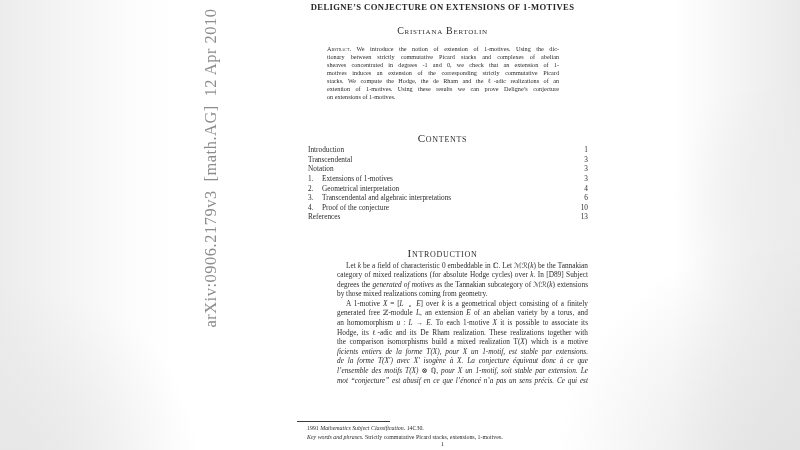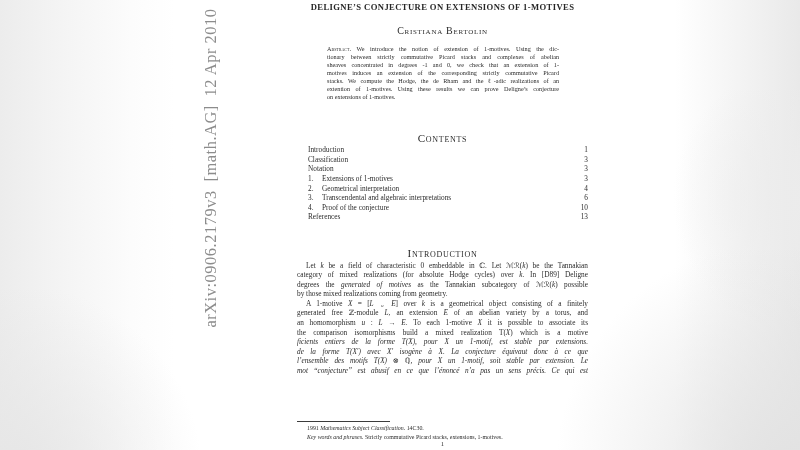--- a/index.html
+++ b/index.html
@@ -30,21 +30,21 @@
   .heading{position:absolute;left:0;right:0;text-align:center;font-variant:small-caps;
          font-size:11px;letter-spacing:.7px;}
   #contents-heading{top:132px;}
   #introduction-heading{top:247px;}
   .toc{position:absolute;top:145px;left:11px;width:280px;font-size:7.3px;}
   .toc-row{display:flex;height:9.65px;line-height:9.65px;}
   .toc-num{flex:none;width:14px;}
   .toc-label{flex:1;overflow:hidden;}
   .toc-page{flex:none;text-align:right;}
   .intro-lines{position:absolute;top:260.5px;left:0;width:291px;font-size:7.3px;}
-  .tline{height:9.6px;line-height:9.6px;text-align:justify;text-align-last:justify;overflow:hidden;}
+  .tline{height:9.6px;line-height:9.6px;text-align:justify;text-align-last:justify;overflow:hidden;margin-left:40px;}
   .tline.last{text-align-last:left;font-family:Liberation Serif, serif;}
   .tline.ind{padding-left:9px;}
   .it{font-style:italic;}
   .sc{font-variant:small-caps;}
   .arr{display:inline-flex;flex-direction:column;align-items:center;vertical-align:-1px;}
   .arr-t{font-size:4.6px;line-height:3px;font-style:italic;}
   .arr-b{font-size:6.8px;line-height:5px;}
   .fn-rule{position:absolute;top:421px;left:0;width:93px;height:0.7px;background:#3c3c3c;}
   .footnote{position:absolute;top:424px;left:0;width:291px;font-size:5.9px;}
   .fn-line{height:9px;line-height:9px;padding-left:10px;overflow:hidden;text-align:left;}
@@ -76,21 +76,21 @@
         <div class="abs-line last"><span>on extensions of 1-motives.</span></div>
       </div>
 
     <div class="heading" id="contents-heading">Contents</div>
     <div class="toc">
         <div class="toc-row">
           <span class="toc-label">Introduction</span>
           <span class="toc-page">1</span>
         </div>
         <div class="toc-row">
-          <span class="toc-label">Classification</span>
+          <span class="toc-label">Transcendental</span>
           <span class="toc-page">3</span>
         </div>
         <div class="toc-row">
           <span class="toc-label">Notation</span>
           <span class="toc-page">3</span>
         </div>
         <div class="toc-row">
           <span class="toc-num">1.</span>
           <span class="toc-label">Extensions of 1-motives</span>
           <span class="toc-page">3</span>
@@ -112,29 +112,30 @@
         </div>
         <div class="toc-row">
           <span class="toc-label">References</span>
           <span class="toc-page">13</span>
         </div>
       </div>
 
     <div class="heading" id="introduction-heading">Introduction</div>
     <div class="intro-lines">
         <div class="tline ind"><span>Let </span><span class="it">k</span><span> be a field of characteristic 0 embeddable in ℂ. Let ℳℛ(</span><span class="it">k</span><span>) be the Tannakian</span></div>
-        <div class="tline"><span>category of mixed realizations (for absolute Hodge cycles) over </span><span class="it">k</span><span>. In [D89] Deligne</span></div>
-        <div class="tline"><span>degrees the </span><span class="it">generated of motives</span><span> as the Tannakian subcategory of ℳℛ(</span><span class="it">k</span><span>) possible</span></div>
+        <div class="tline"><span>category of mixed realizations (for absolute Hodge cycles) over </span><span class="it">k</span><span>. In [D89] Subject</span></div>
+        <div class="tline"><span>degrees the </span><span class="it">generated of motives</span><span> as the Tannakian subcategory of ℳℛ(</span><span class="it">k</span><span>) extensions</span></div>
         <div class="tline last"><span>by those mixed realizations coming from geometry.</span></div>
         <div class="tline ind"><span>A 1-motive </span><span class="it">X</span><span> = [</span><span class="it">L</span><span> </span><span class="arr">
             <span class="arr-t">u</span>
             <span class="arr-b">→</span>
           </span><span> </span><span class="it">E</span><span>] over </span><span class="it">k</span><span> is a geometrical object consisting of a finitely</span></div>
         <div class="tline"><span>generated free ℤ-module </span><span class="it">L</span><span>, an extension </span><span class="it">E</span><span> of an abelian variety by a torus, and</span></div>
         <div class="tline"><span>an homomorphism </span><span class="it">u</span><span> : </span><span class="it">L</span><span> → </span><span class="it">E</span><span>. To each 1-motive </span><span class="it">X</span><span> it is possible to associate its</span></div>
+        <div class="tline"><span>Hodge, its ℓ-adic and its De Rham realization. These realizations together with</span></div>
         <div class="tline"><span>the comparison isomorphisms build a mixed realization T(</span><span class="it">X</span><span>) which is a motive</span></div>
         <div class="tline"><span class="it">ficients entiers de la forme T(X), pour X un 1-motif, est stable par extensions.</span></div>
         <div class="tline"><span class="it">de la forme T(X′) avec X′ isogène à X. La conjecture équivaut donc à ce que</span></div>
         <div class="tline"><span class="it">l’ensemble des motifs T(X) ⊗ ℚ, pour X un 1-motif, soit stable par extension. Le</span></div>
         <div class="tline"><span class="it">mot “conjecture” est abusif en ce que l’énoncé n’a pas un sens précis. Ce qui est</span></div>
       </div>
 
     <div class="fn-rule"></div>
     <div class="footnote">
         <div class="fn-line"><span>1991 </span><span class="it">Mathematics Subject Classification.</span><span> 14C30.</span></div>

